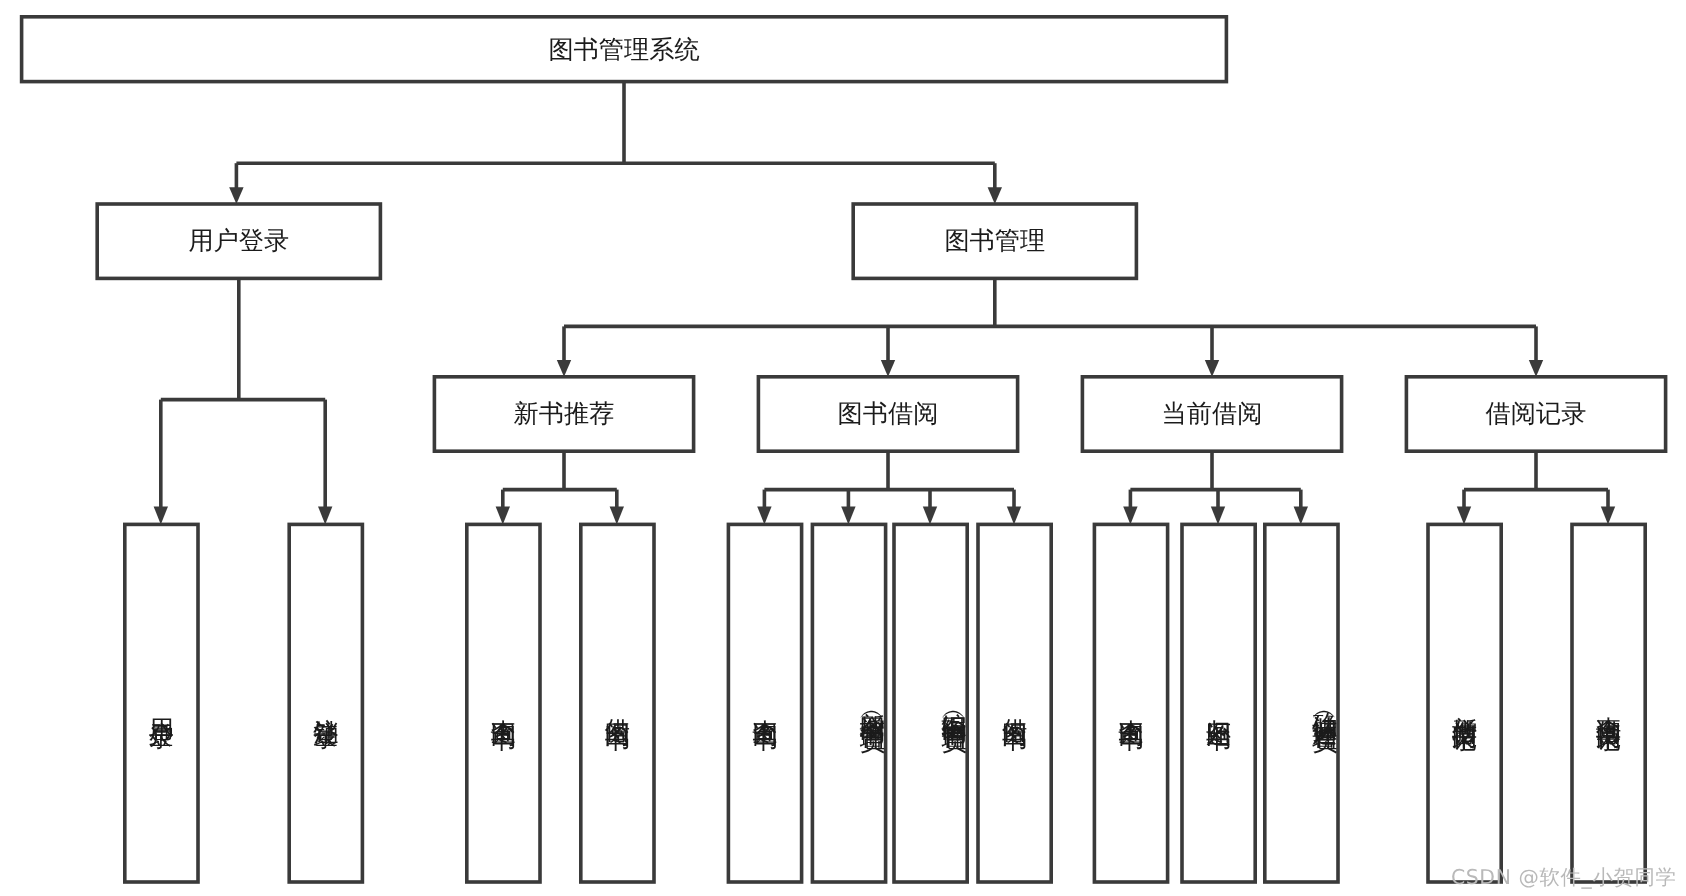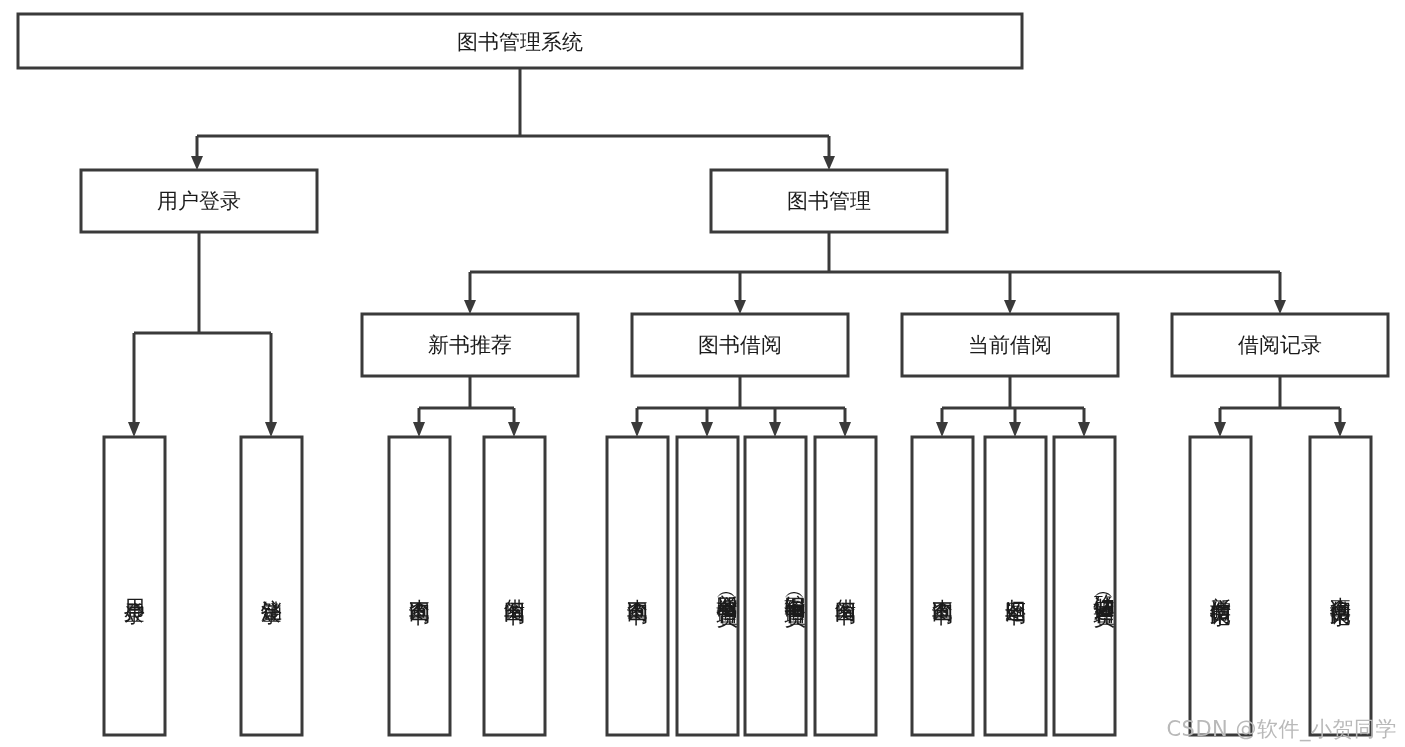--- a/index.html
+++ b/index.html
@@ -61,21 +61,21 @@
     text-align: center;
     display: flex;
     align-items: center;
     justify-content: center;
   }
   .watermark {
     position: absolute;
     right: 8px;
     bottom: 4px;
     font-family: "DejaVu Sans", "Liberation Sans", sans-serif;
-    font-size: 21px;
+    font-size: 17px;
     color: #b9b9b9;
     letter-spacing: 0.5px;
     white-space: nowrap;
   }
 </style>
 </head>
 <body>
 
 <div id="diagram-root">
 

